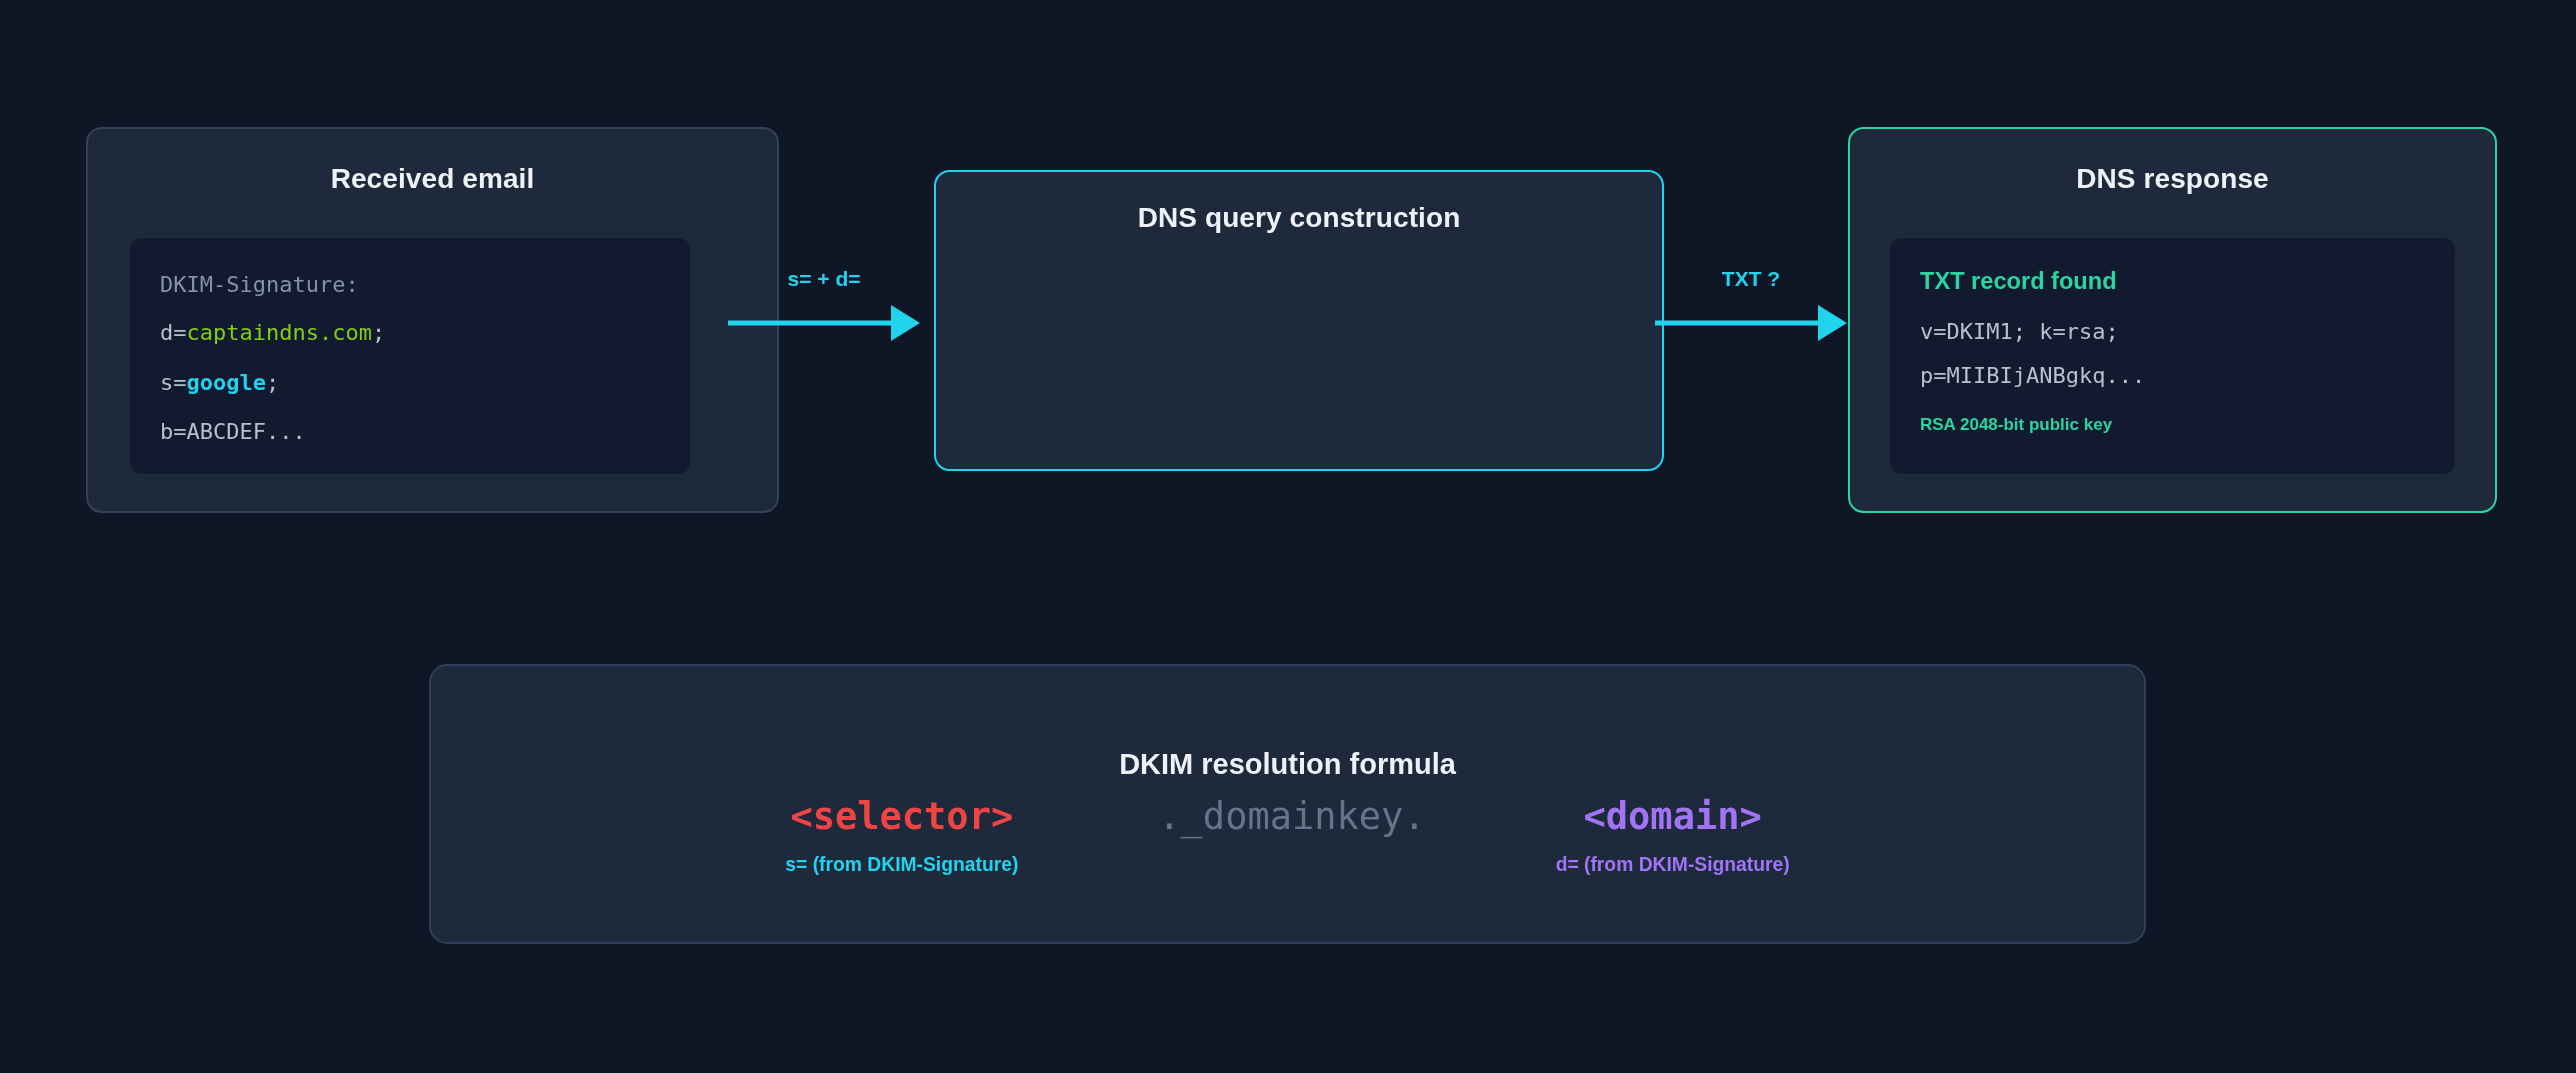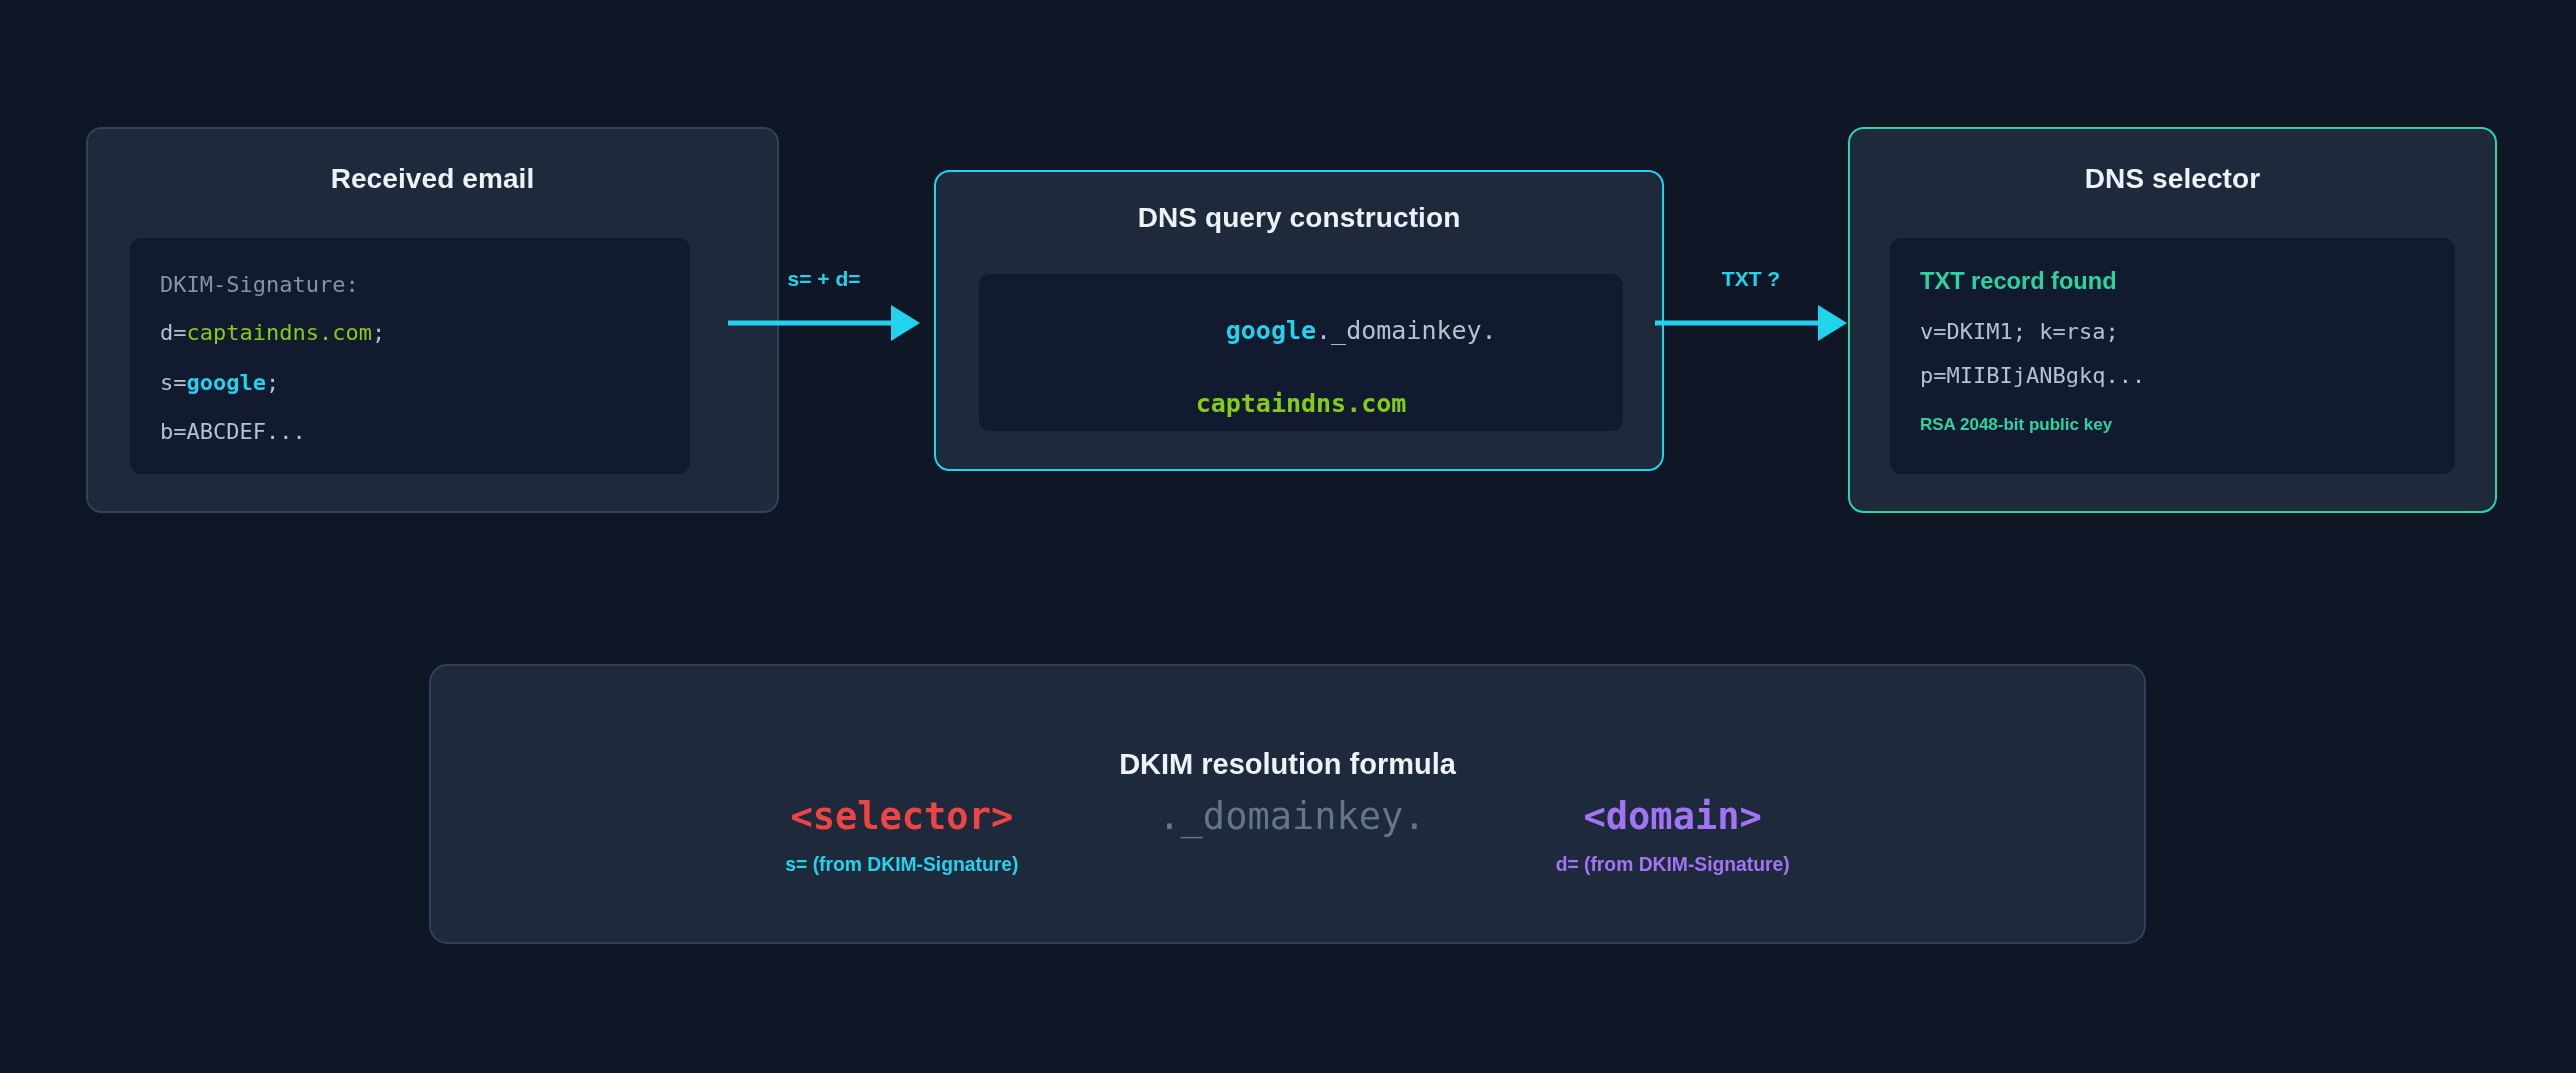--- a/index.html
+++ b/index.html
@@ -200,36 +200,30 @@
 
   <div class="arrow" style="left:728px; top:301px; width:192px; height:43px;">
     <div class="arrow-label">s= + d=</div>
     <div class="arrow-line" style="width:165px;"></div>
     <div class="arrow-head" style="left:163px;"></div>
   </div>
 
   <div class="card accent-cyan" style="left:925px; top:170px; width:730px; height:301px;">
     <div class="card-title" style="top:30px;">DNS query construction</div>
 
-    <div class="query-block" style="left:43px; top:102px; width:644px; height:157px;">
-      <div class="query-line">
-        <span class="c-cyan">google</span><span class="c-gray">._domainkey.</span>
-      </div>
-      <div class="query-line l2 c-purple">captaindns.com</div>
-    </div>
   </div>
 
   <div class="arrow" style="left:1655px; top:301px; width:192px; height:43px;">
     <div class="arrow-label">TXT ?</div>
     <div class="arrow-line" style="width:165px;"></div>
     <div class="arrow-head" style="left:163px;"></div>
   </div>
 
   <div class="card accent-green" style="left:1848px; top:127px; width:649px; height:386px;">
-    <div class="card-title" style="top:34px;">DNS selector</div>
+    <div class="card-title" style="top:34px;">DNS response</div>
 
     <div class="code-block" style="left:40px; top:109px; width:565px; height:236px;">
       <div class="resp-head" style="position:absolute; left:30px; top:30px;">TXT record found</div>
       <div class="code-line c-gray" style="position:absolute; left:30px; top:83px;">v=DKIM1; k=rsa;</div>
       <div class="code-line c-gray" style="position:absolute; left:30px; top:127px;">p=MIIBIjANBgkq...</div>
       <div class="resp-foot" style="position:absolute; left:30px; top:177px;">RSA 2048-bit public key</div>
     </div>
   </div>
 
   <div class="formula-panel" style="left:429px; top:664px; width:1717px; height:280px;">

